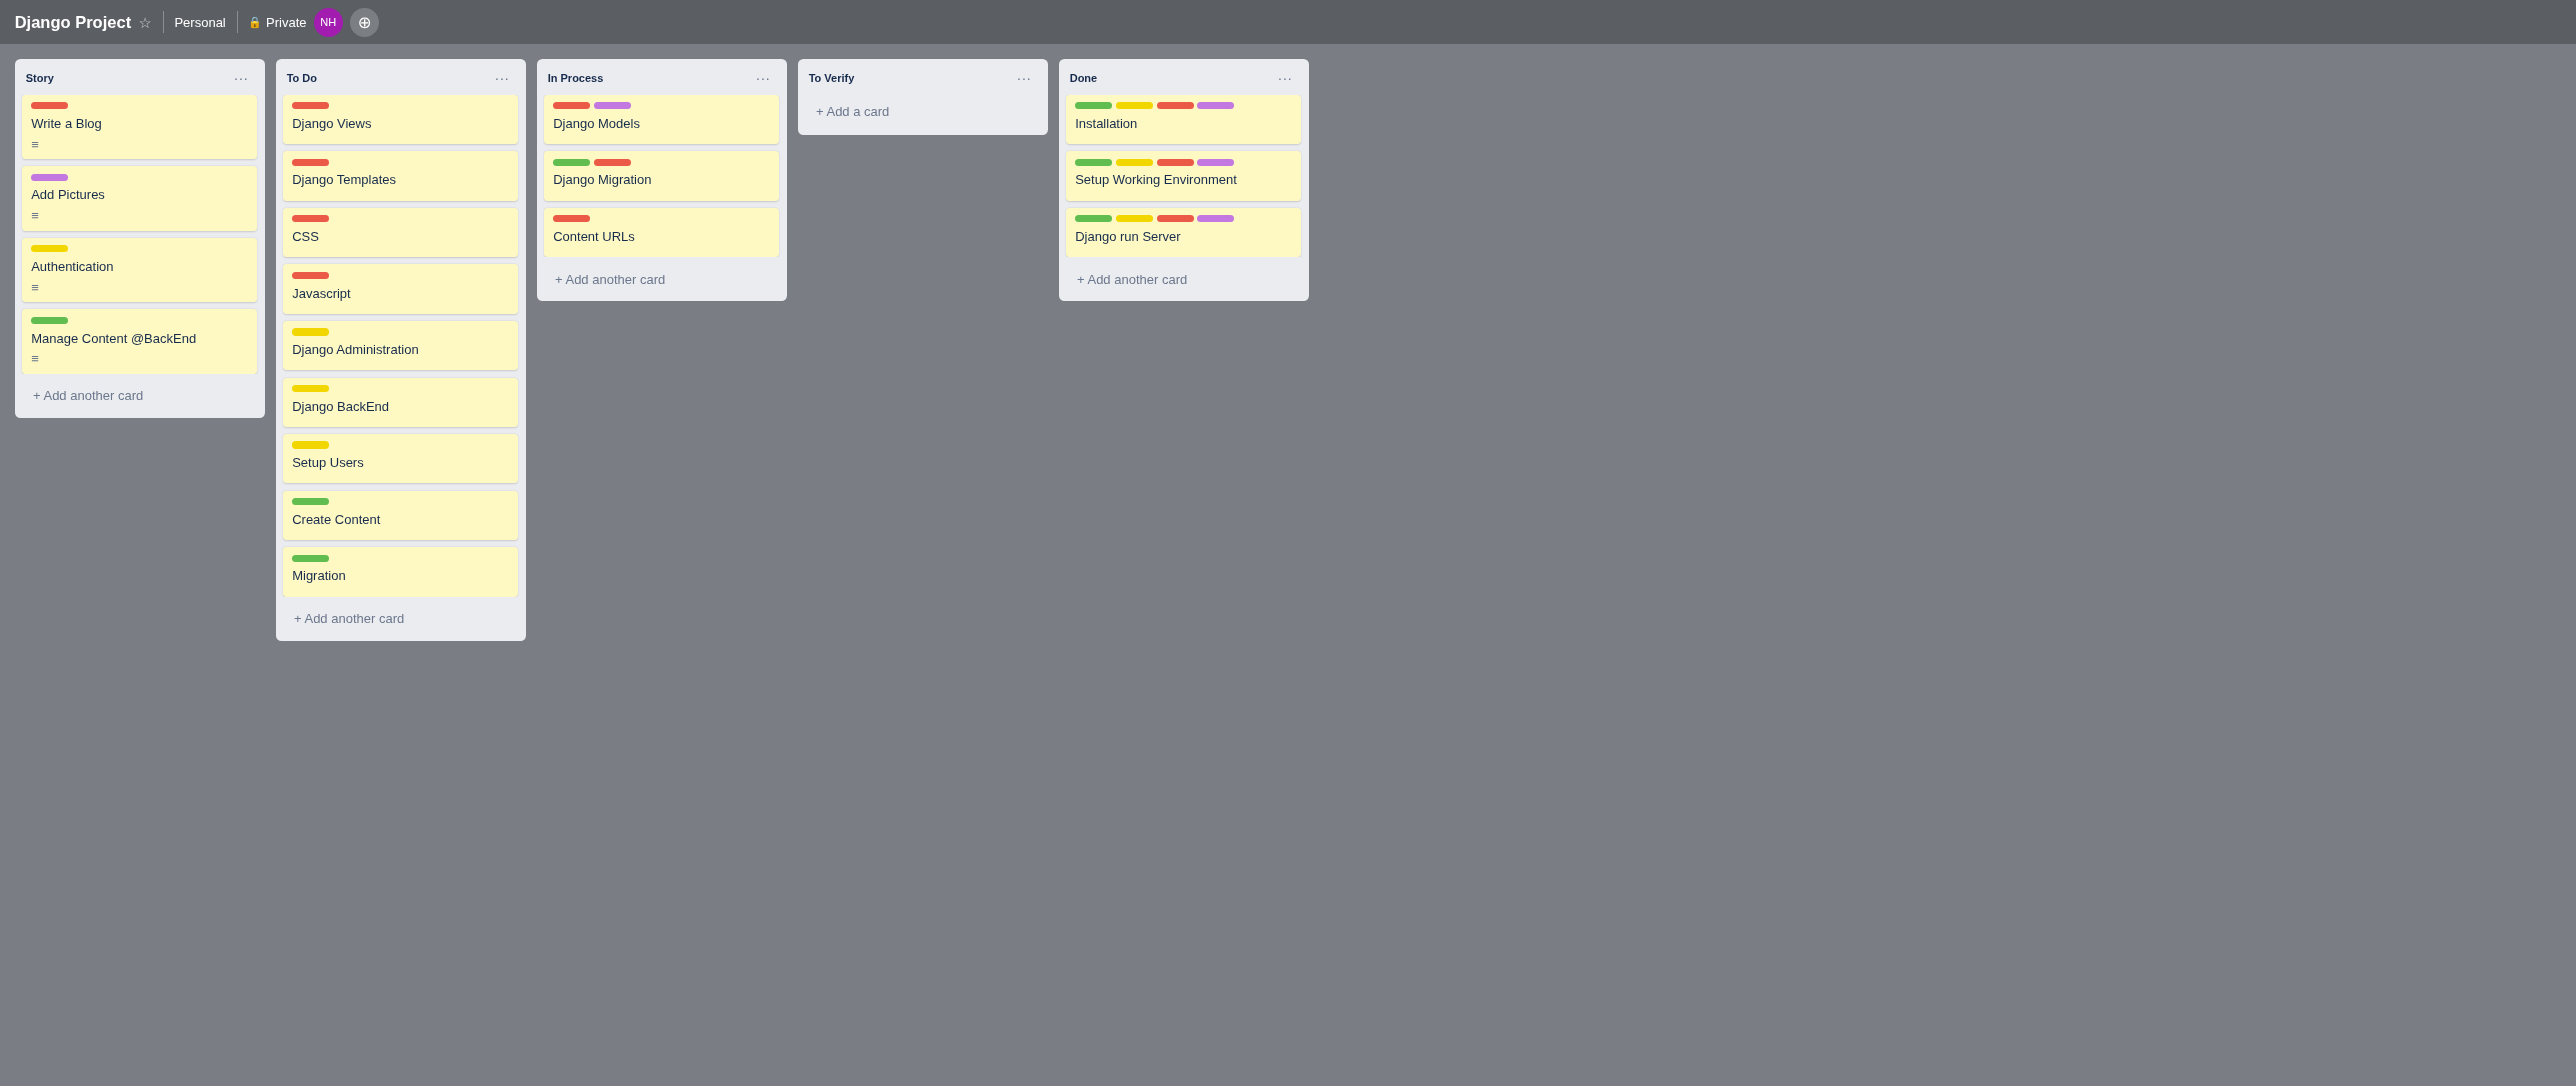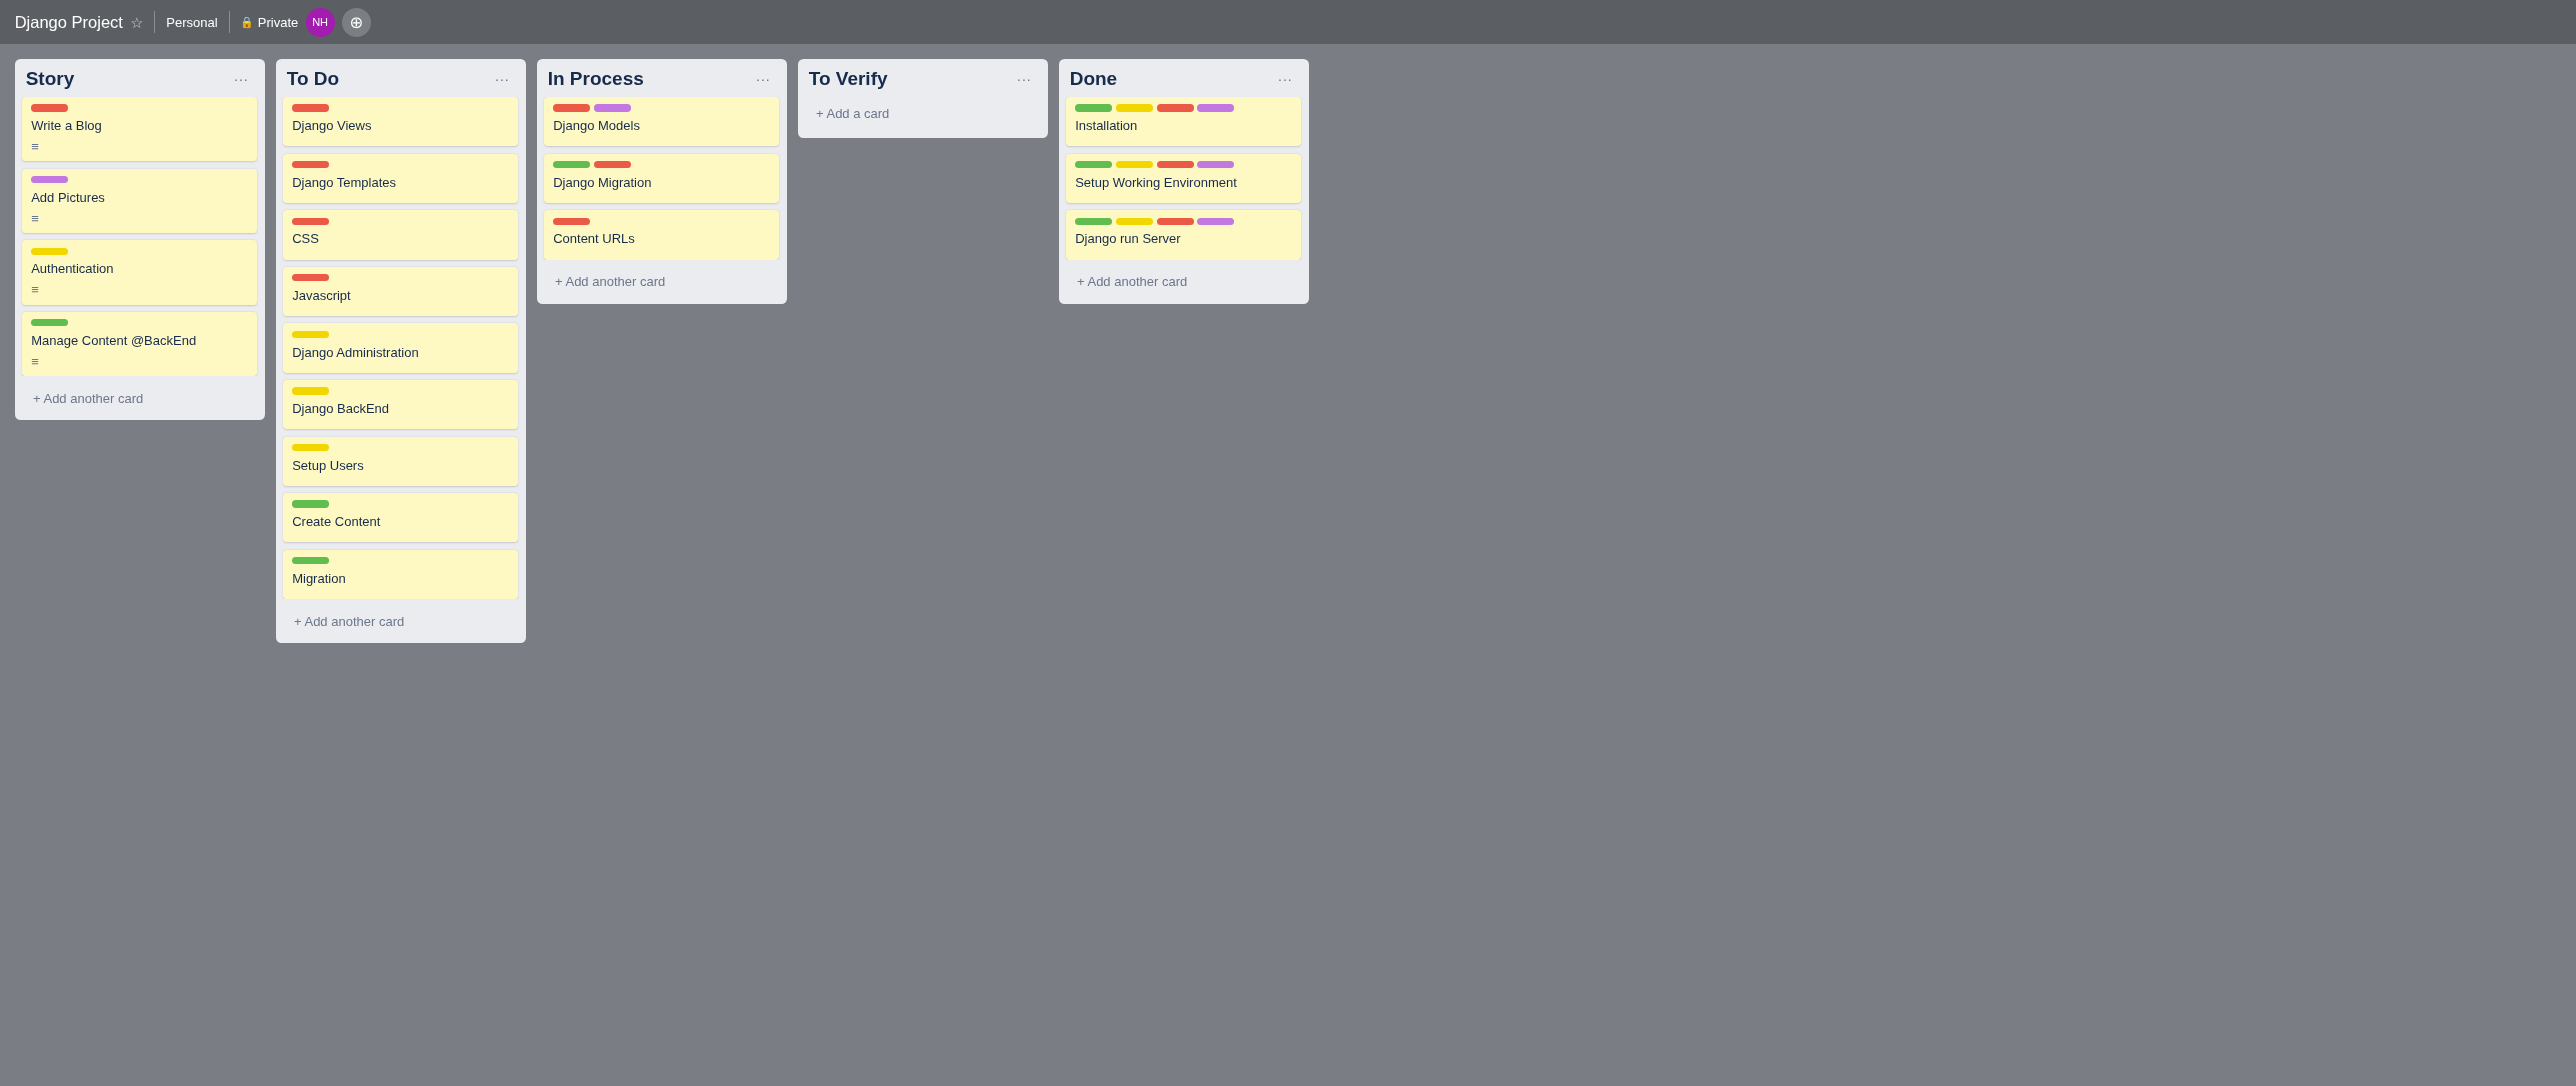--- a/index.html
+++ b/index.html
@@ -16,21 +16,21 @@
       background-color: rgba(0,0,0,0.25);
       padding: 0 14.7px;
       height: 44px;
       display: flex;
       align-items: center;
       gap: 7.3px;
       flex-shrink: 0;
     }
     .header-title {
       font-size: 16.5px;
-      font-weight: 400;
+      font-weight: 700;
       color: #fff;
     }
     .header-star {
       color: rgba(255,255,255,0.7);
       font-size: 14.7px;
       cursor: pointer;
     }
     .header-divider {
       width: 0.9px;
       height: 22px;
@@ -99,21 +99,21 @@
       flex-direction: column;
       max-height: calc(100vh - 73px);
     }
     .column-header {
       display: flex;
       justify-content: space-between;
       align-items: center;
       padding: 9.2px 11px 7.3px;
     }
     .column-title {
-      font-size: 19px;
+      font-size: 11px;
       font-weight: 600;
       color: #172b4d;
     }
     .column-menu {
       color: #6b778c;
       cursor: pointer;
       font-size: 14.7px;
       padding: 1.8px 5.5px;
       border-radius: 2.8px;
     }

